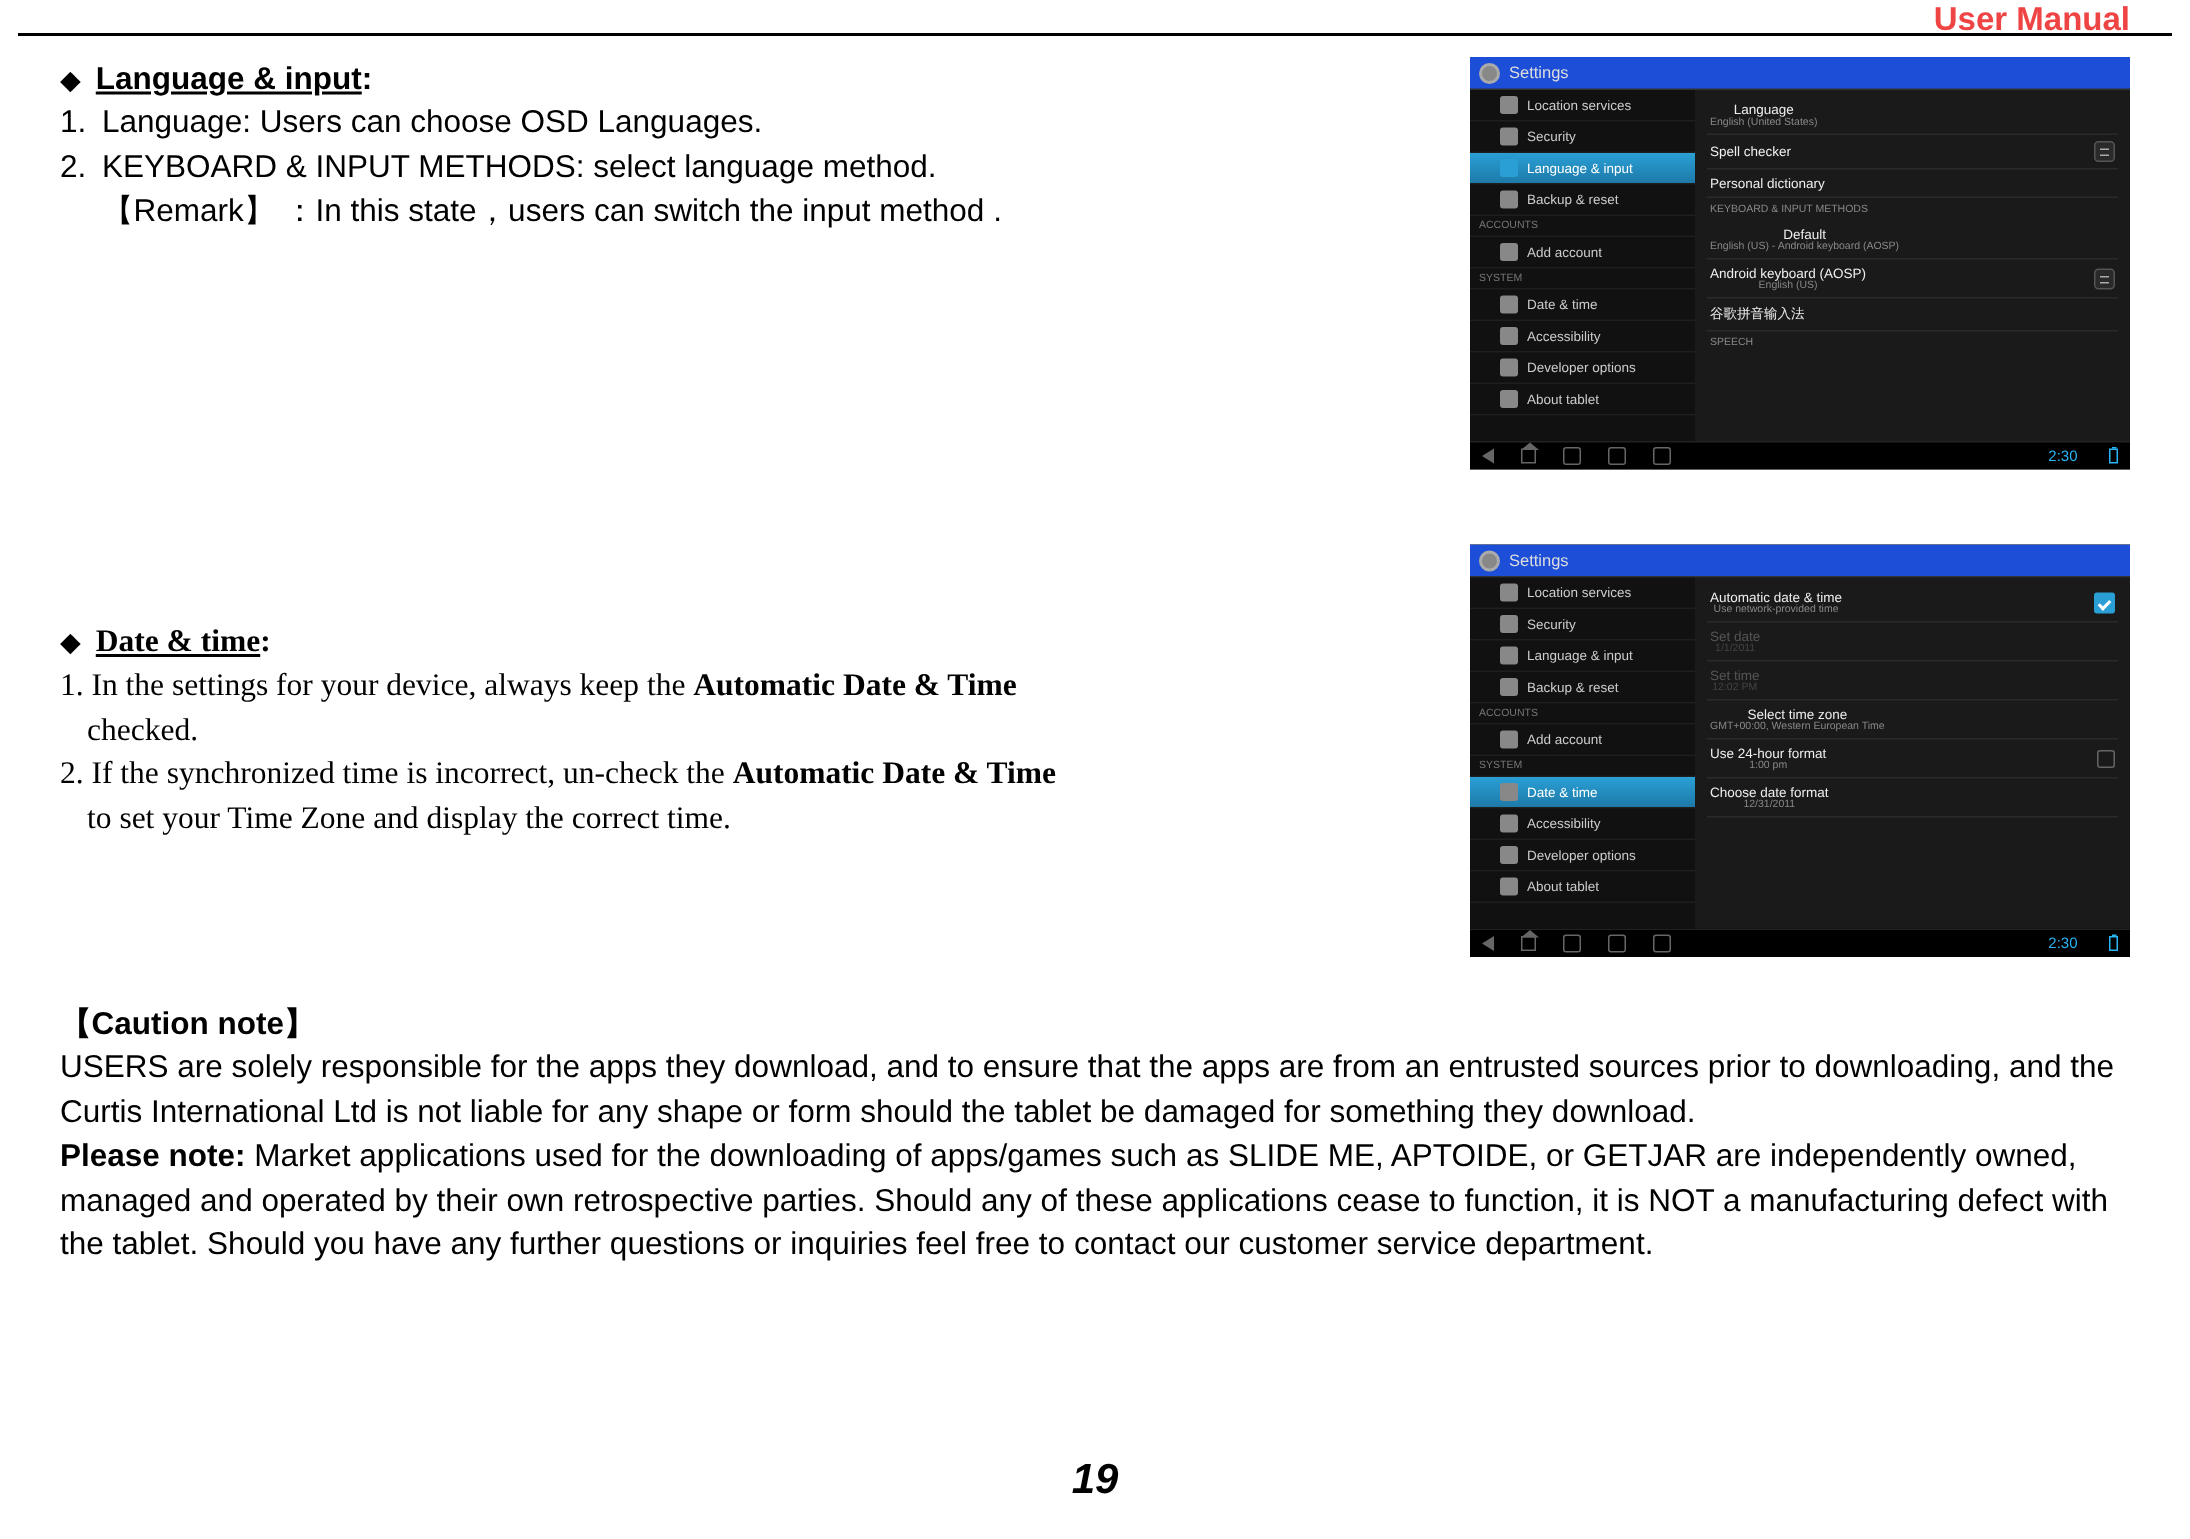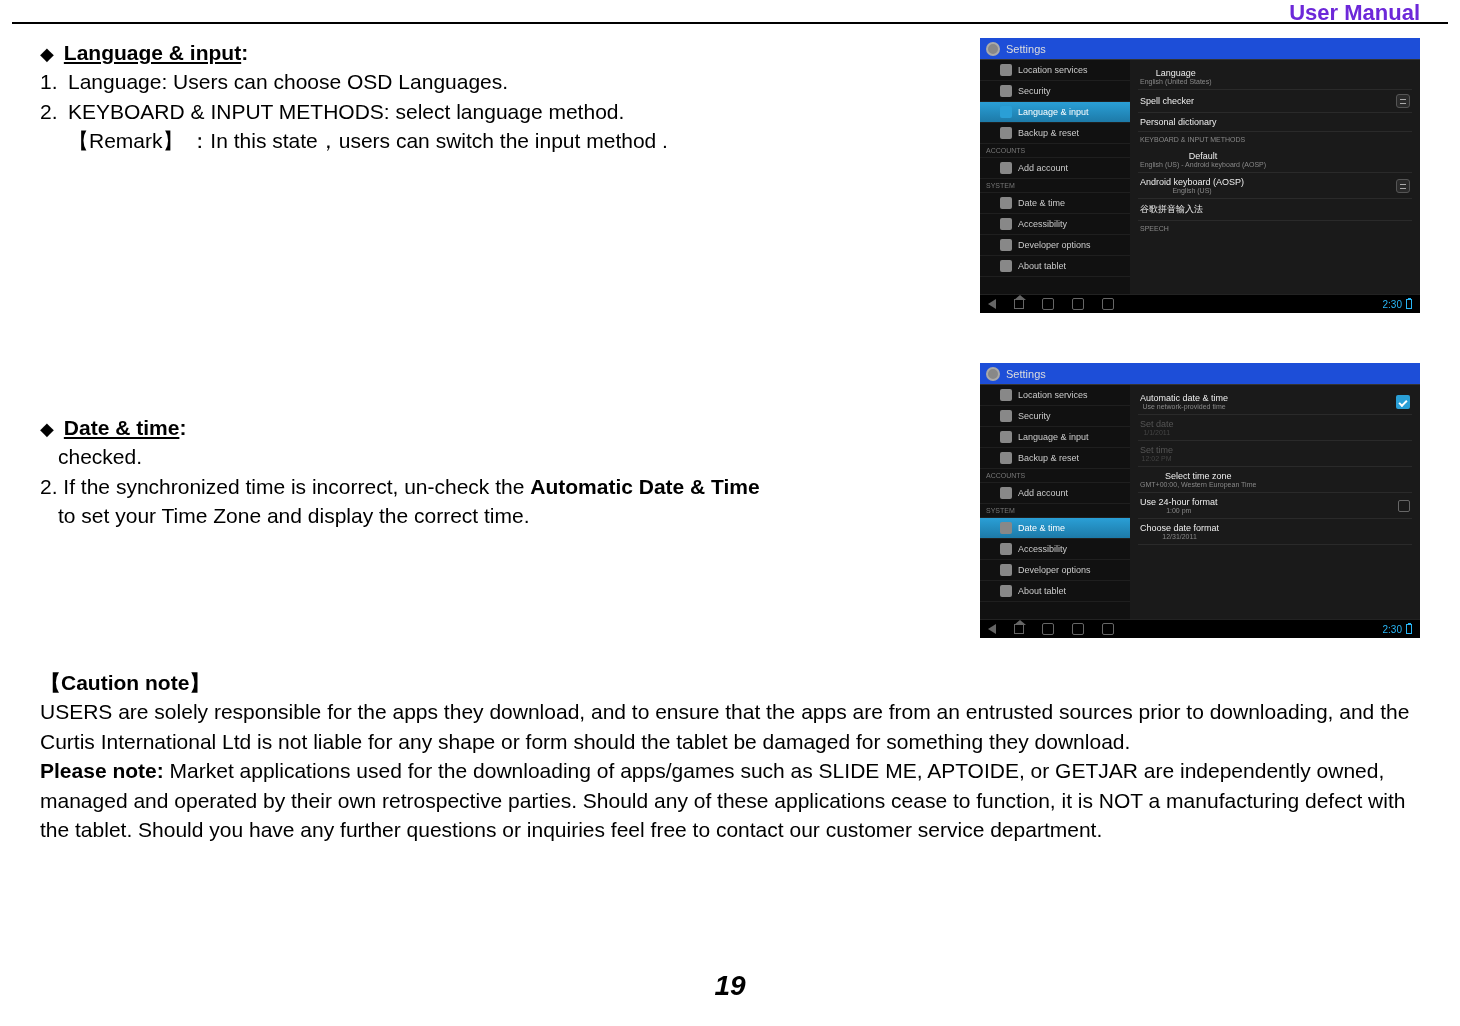--- a/index.html
+++ b/index.html
@@ -10,21 +10,21 @@
       background: white;
       color: #000;
       position: relative;
       padding: 10px 40px;
     }
     .top-rule { border-top: 2px solid #000; position: absolute; top: 22px; left: 12px; right: 12px; }
     .header-right {
       position: absolute;
       top: 0;
       right: 40px;
-      color: #6d28d9;
+      color: #ef4444;
       font-weight: bold;
       font-size: 22px;
     }
     .body-text { font-size: 21px; line-height: 1.4; }
     .section-title { font-weight: bold; font-size: 21px; }
     .diamond { font-size: 18px; margin-right: 10px; }
     .content-row { display: flex; margin-top: 28px; }
     .left-col { flex: 1; padding-right: 20px; }
     .right-col { width: 440px; }
     .li-num { display: inline-block; width: 28px; }
@@ -93,21 +93,21 @@
     .checkbox-off { width:12px; height:12px; border:1px solid #666; border-radius:2px; display:inline-block; flex-shrink:0;}
     .disabled .ptitle { color: #555; }
     .disabled .psub { color: #444; }
 
     .nav-bar { height: 19px; background: #000; display:flex; align-items:center; justify-content:space-between; padding: 0 8px; border-top:1px solid #222;}
     .nav-left { display:flex; gap: 18px; align-items:center;}
     .nav-ico { width:12px; height:12px; border:1px solid #666; border-radius:2px; }
     .nav-back { border:none; width:0;height:0; border-top:5px solid transparent; border-bottom:5px solid transparent; border-right:8px solid #666; }
     .nav-home { border:none; width:10px;height:10px; border:1px solid #666; position:relative;}
     .nav-home::before{content:'';position:absolute;top:-5px;left:-1px;border-left:6px solid transparent;border-right:6px solid transparent;border-bottom:5px solid #666;}
-    .time-ind { color: #29b6f6; font-size: 10px; display:flex; align-items:center; gap:4px;}
+    .time-ind { color: #29b6f6; font-size: 10px; display:flex; align-items:center; gap:21px;}
     .batt { width:6px; height:10px; border:1px solid #29b6f6; position:relative;}
     .batt::before{content:'';position:absolute;top:-2px;left:1px;width:3px;height:1px;background:#29b6f6;}
 
   </style>
 </head>
 <body>
 
 <div class="top-rule"></div>
 <div class="header-right">User Manual</div>
 
@@ -222,22 +222,23 @@
         <div class="time-ind">
             <span>2:30</span>
             <span class="batt"></span>
           </div>
       </div>
     </div>
   </div>
 </div>
 
 <div class="content-row" style="margin-top:0;">
-  <div class="left-col body-text" style="padding-top:50px;">
+  <div class="left-col body-text" style="padding-top:50px;font-family:Liberation Serif, serif;">
     <div><span class="diamond">◆</span><span class="section-title underline">Date &amp; time</span><span class="section-title">:</span></div>
+    <div><span>1. In the settings for your device, always keep the </span><span class="bold">Automatic Date &amp; Time</span></div>
     <div style="margin-left:18px;"><span> checked.</span></div>
     <div><span>2. If the synchronized time is incorrect, un-check the </span><span class="bold">Automatic Date &amp; Time</span></div>
     <div style="margin-left:18px;"><span> to set your Time Zone and display the correct time.</span></div>
   </div>
 
   <div class="right-col">
 
     <div class="tablet-shot">
       <div class="tablet-top">
           <span class="gear"></span>

